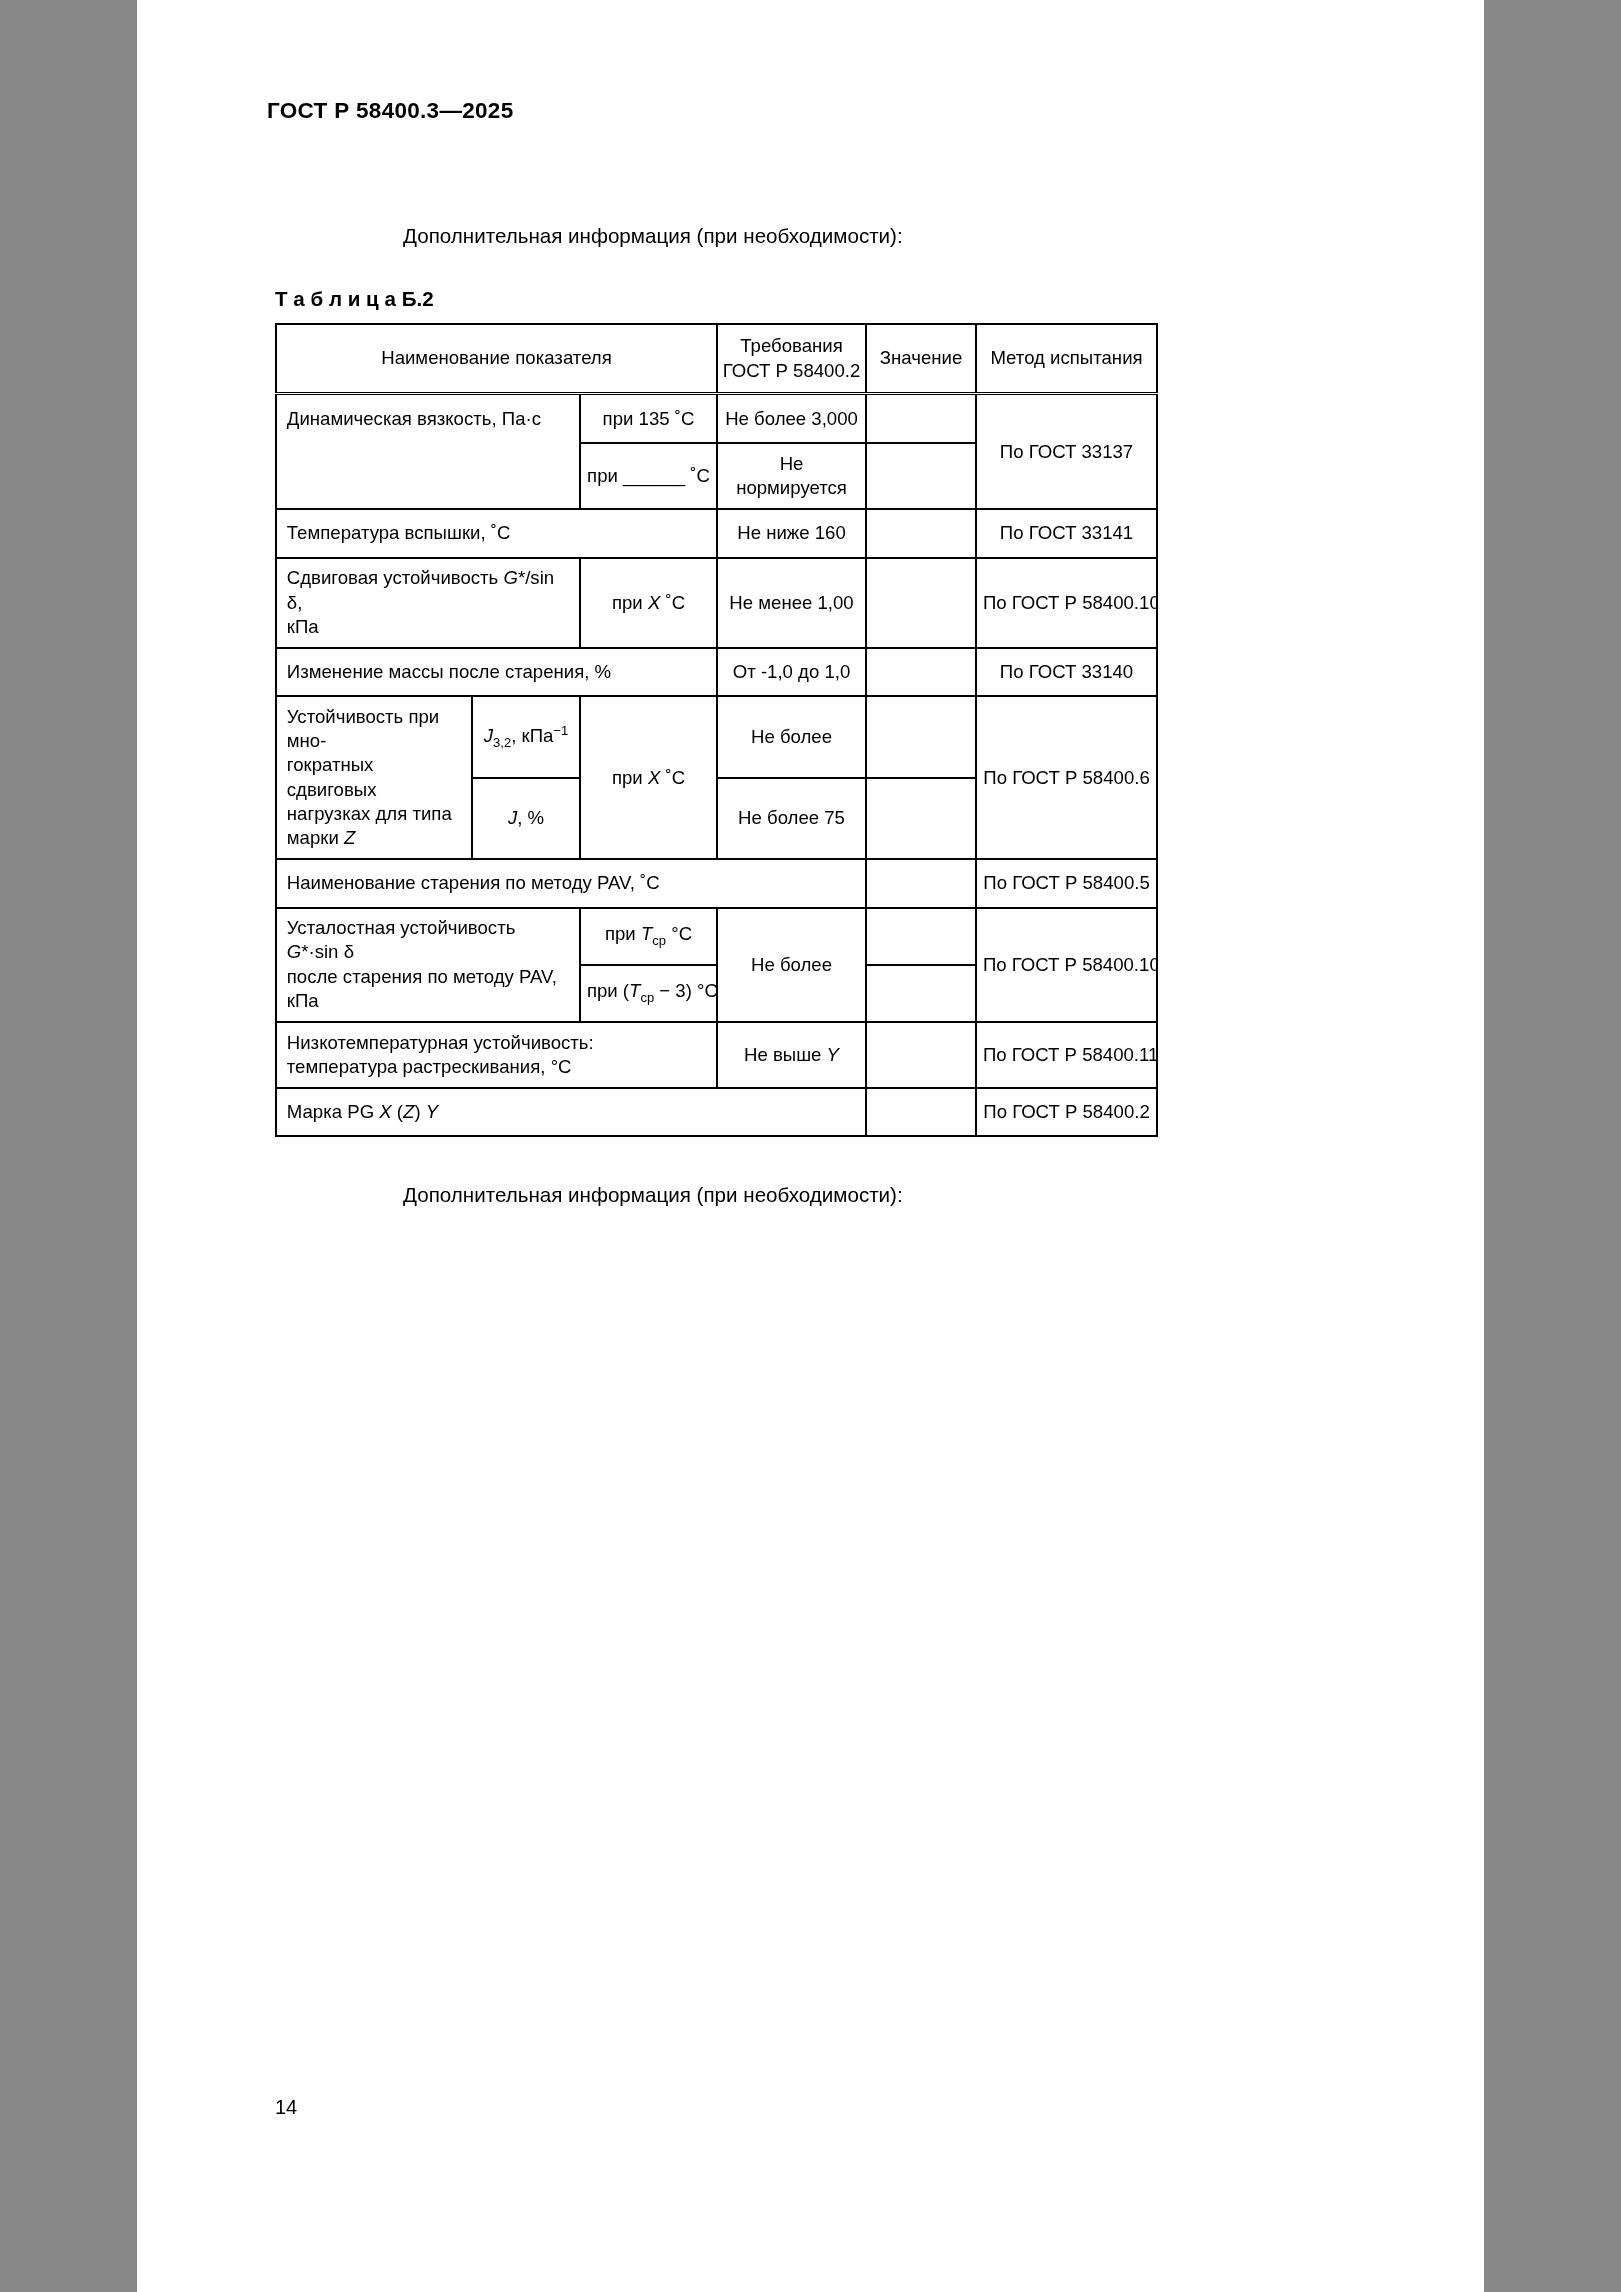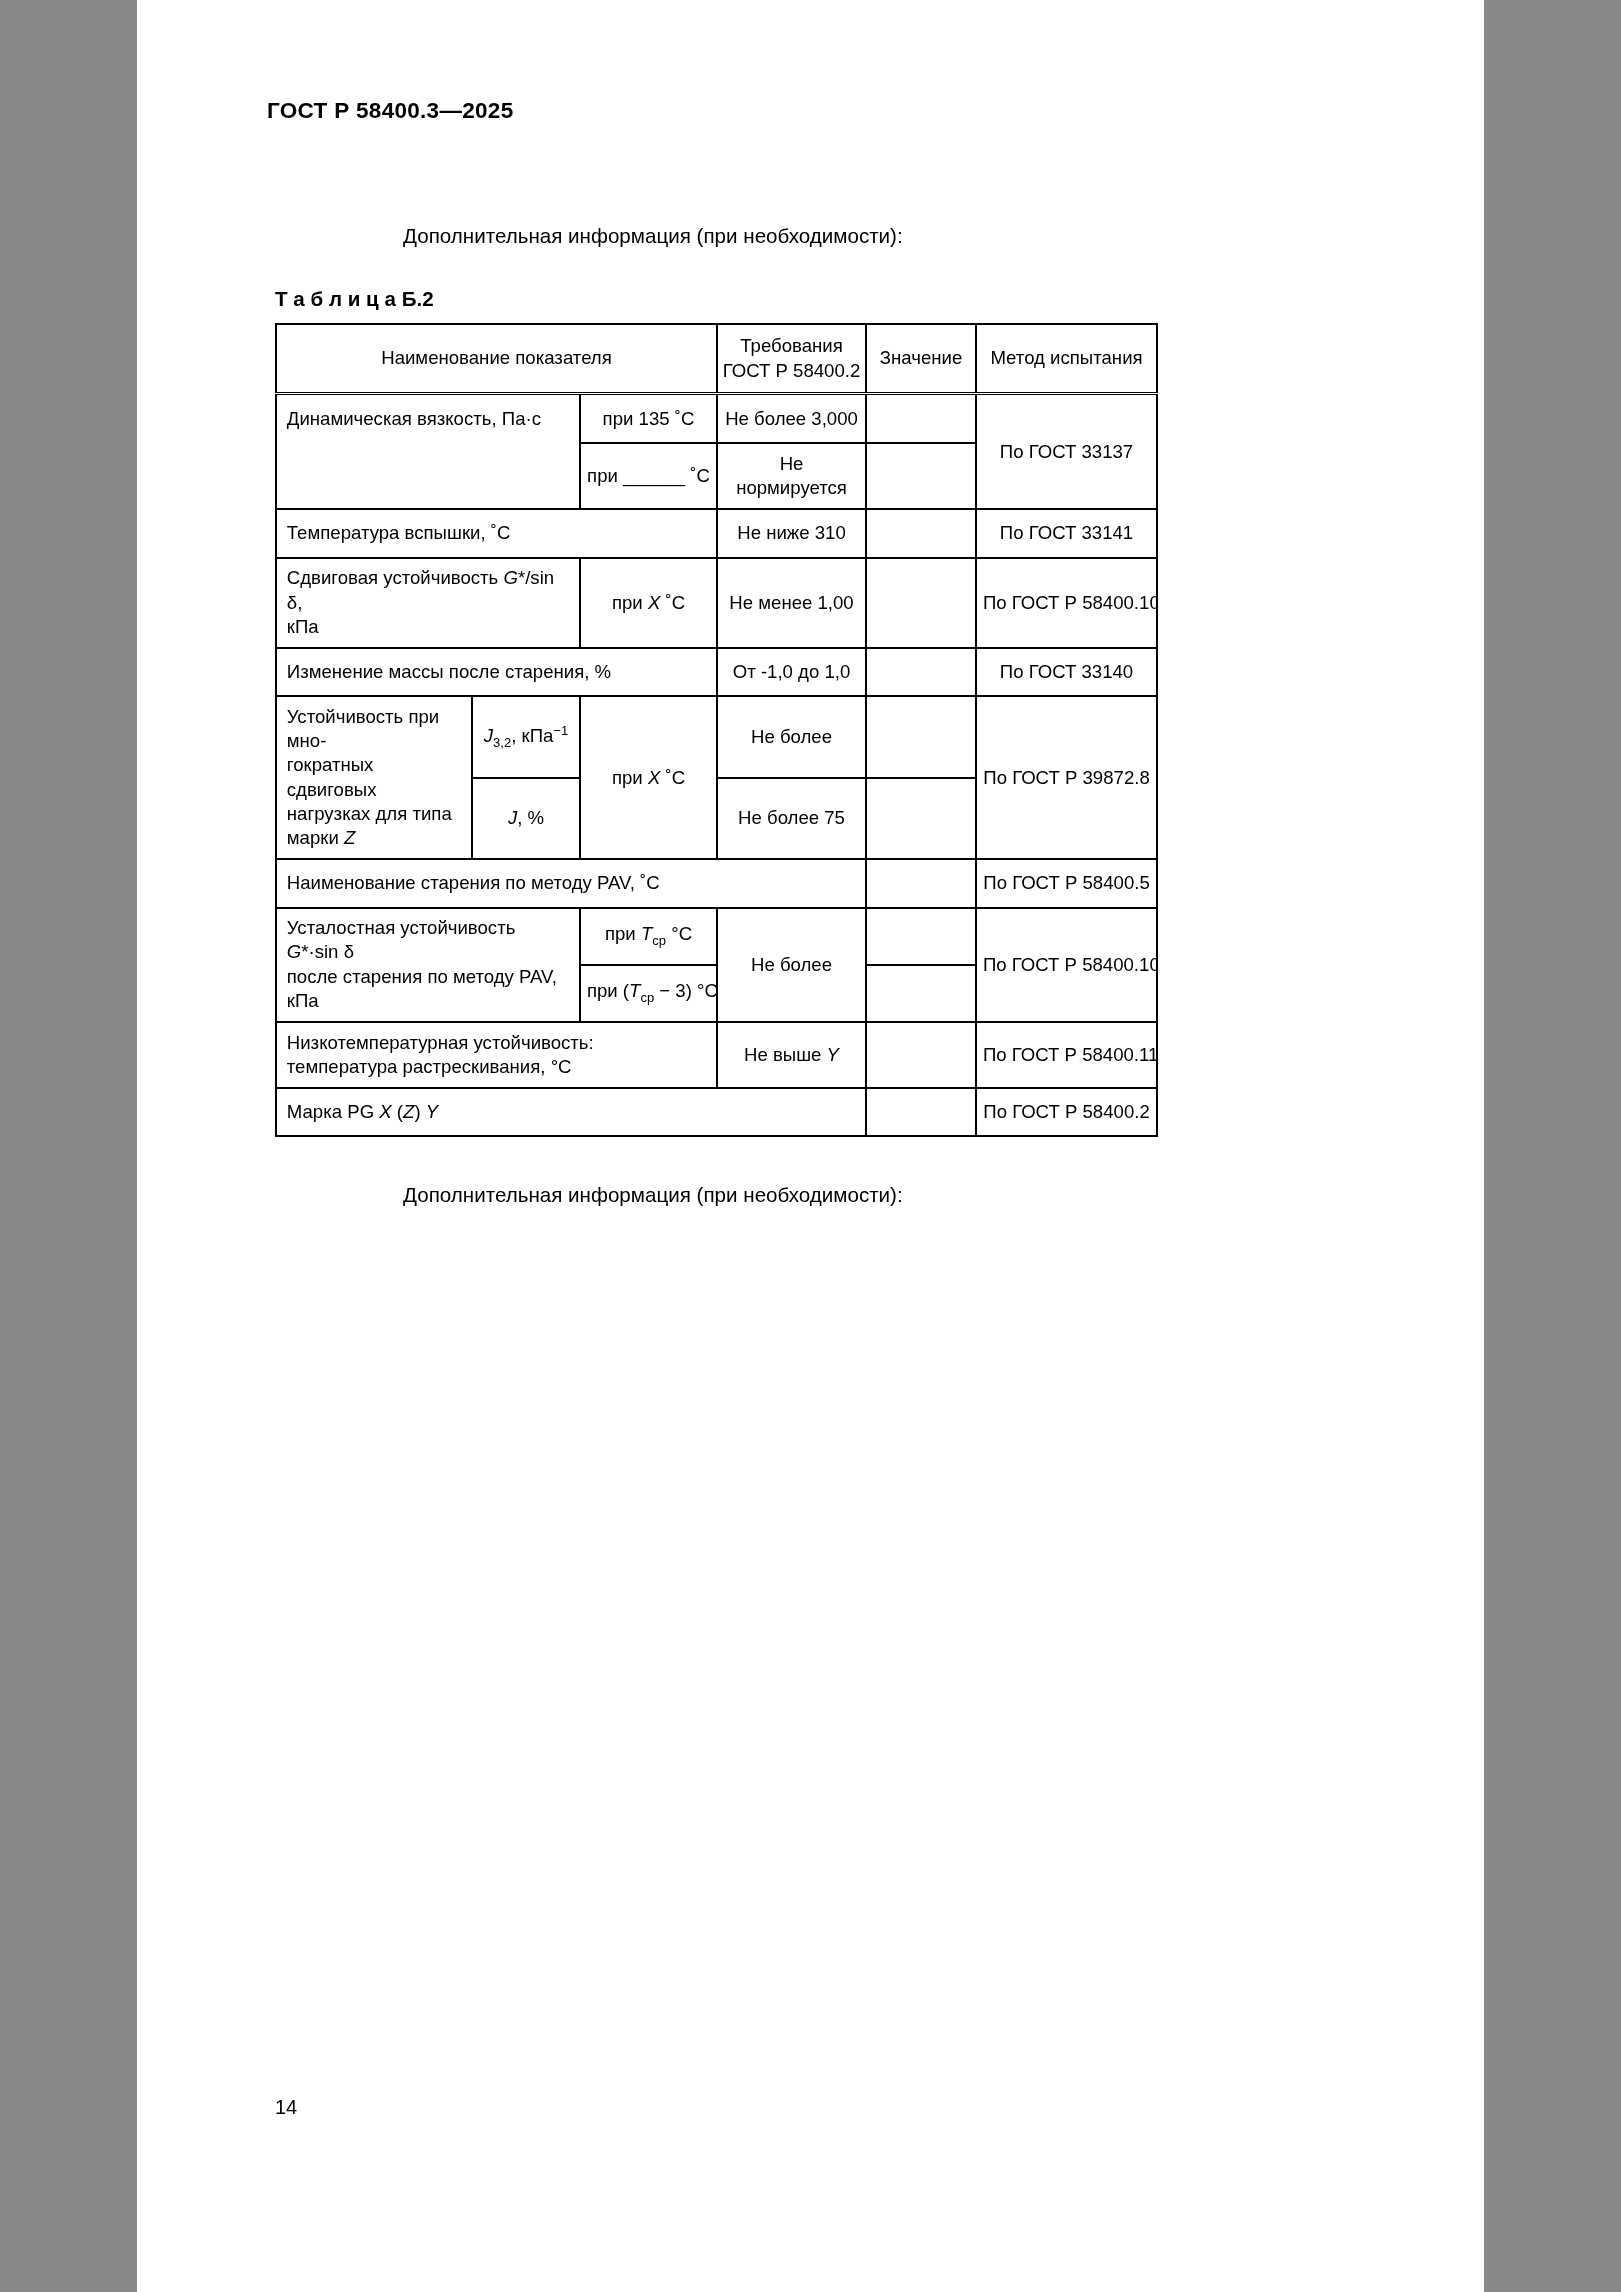--- a/index.html
+++ b/index.html
@@ -107,21 +107,21 @@
           <td rowspan="2" class="nowrap">По ГОСТ 33137</td>
         </tr>
         <tr>
           <td class="nowrap med">при ______ ˚С</td>
           <td>Не нормируется</td>
           <td></td>
         </tr>
 
         <tr>
           <td colspan="3" class="name med">Температура вспышки, ˚С</td>
-          <td>Не ниже 310</td>
+          <td>Не ниже 160</td>
           <td></td>
           <td class="nowrap">По ГОСТ 33141</td>
         </tr>
 
         <tr>
           <td colspan="2" class="name tall">Сдвиговая устойчивость <i>G</i>*/sin δ,<br>кПа</td>
           <td class="nowrap">при <i>X</i> ˚С</td>
           <td>Не менее 1,00</td>
           <td></td>
           <td class="nowrap">По ГОСТ Р 58400.10</td>
@@ -133,21 +133,21 @@
           <td></td>
           <td class="nowrap">По ГОСТ  33140</td>
         </tr>
 
         <tr>
           <td rowspan="2" class="name">Устойчивость при мно-<br>гократных сдвиговых<br>нагрузках для типа<br>марки <i>Z</i></td>
           <td class="tall"><i>J</i><sub>3,2</sub>, кПа<sup>−1</sup></td>
           <td rowspan="2" class="nowrap">при <i>X</i> ˚С</td>
           <td>Не более</td>
           <td></td>
-          <td rowspan="2" class="nowrap">По ГОСТ Р 39872.8</td>
+          <td rowspan="2" class="nowrap">По ГОСТ Р 58400.6</td>
         </tr>
         <tr>
           <td class="tall"><i>J</i>, %</td>
           <td>Не более 75</td>
           <td></td>
         </tr>
 
         <tr>
           <td colspan="4" class="name med">Наименование старения по методу PAV,  ˚С</td>
           <td></td>

